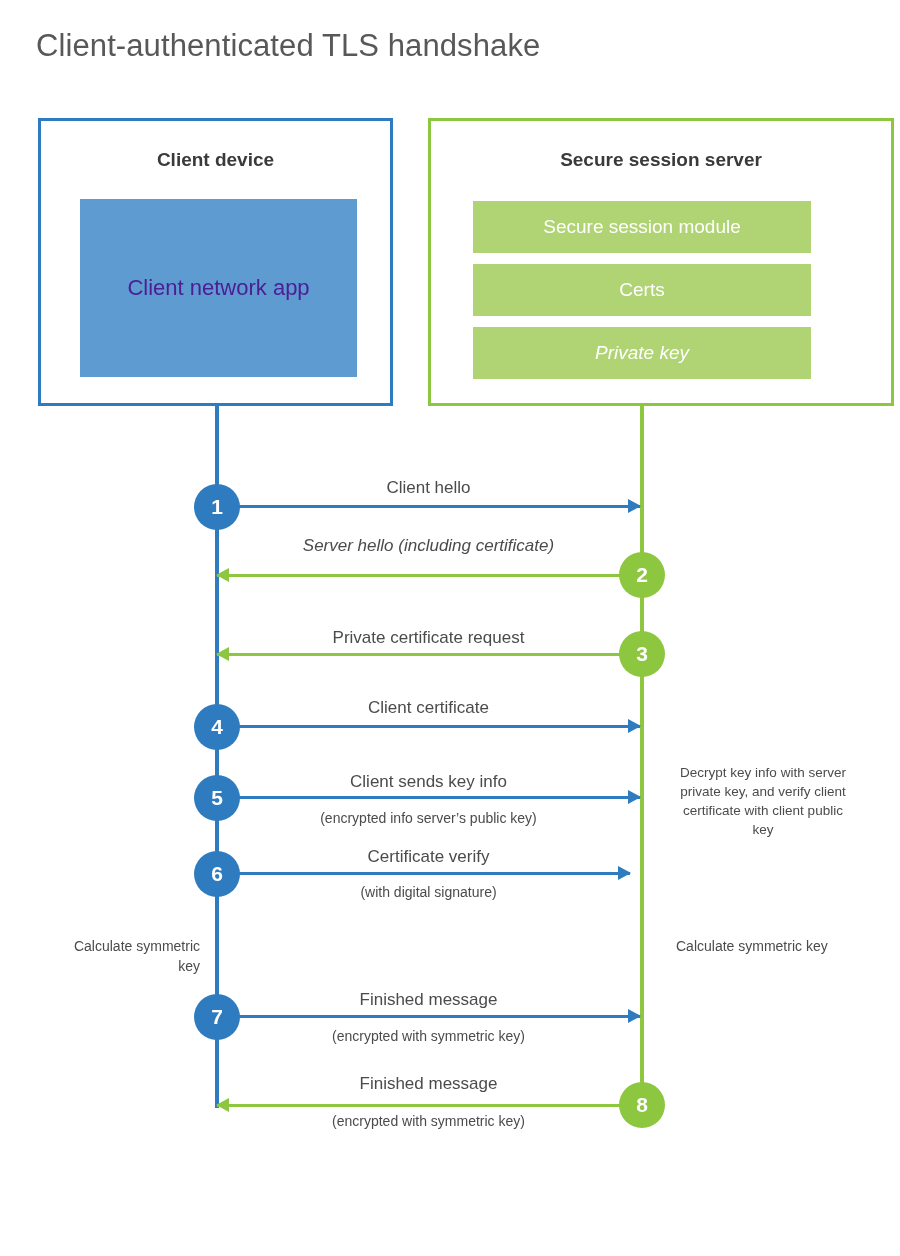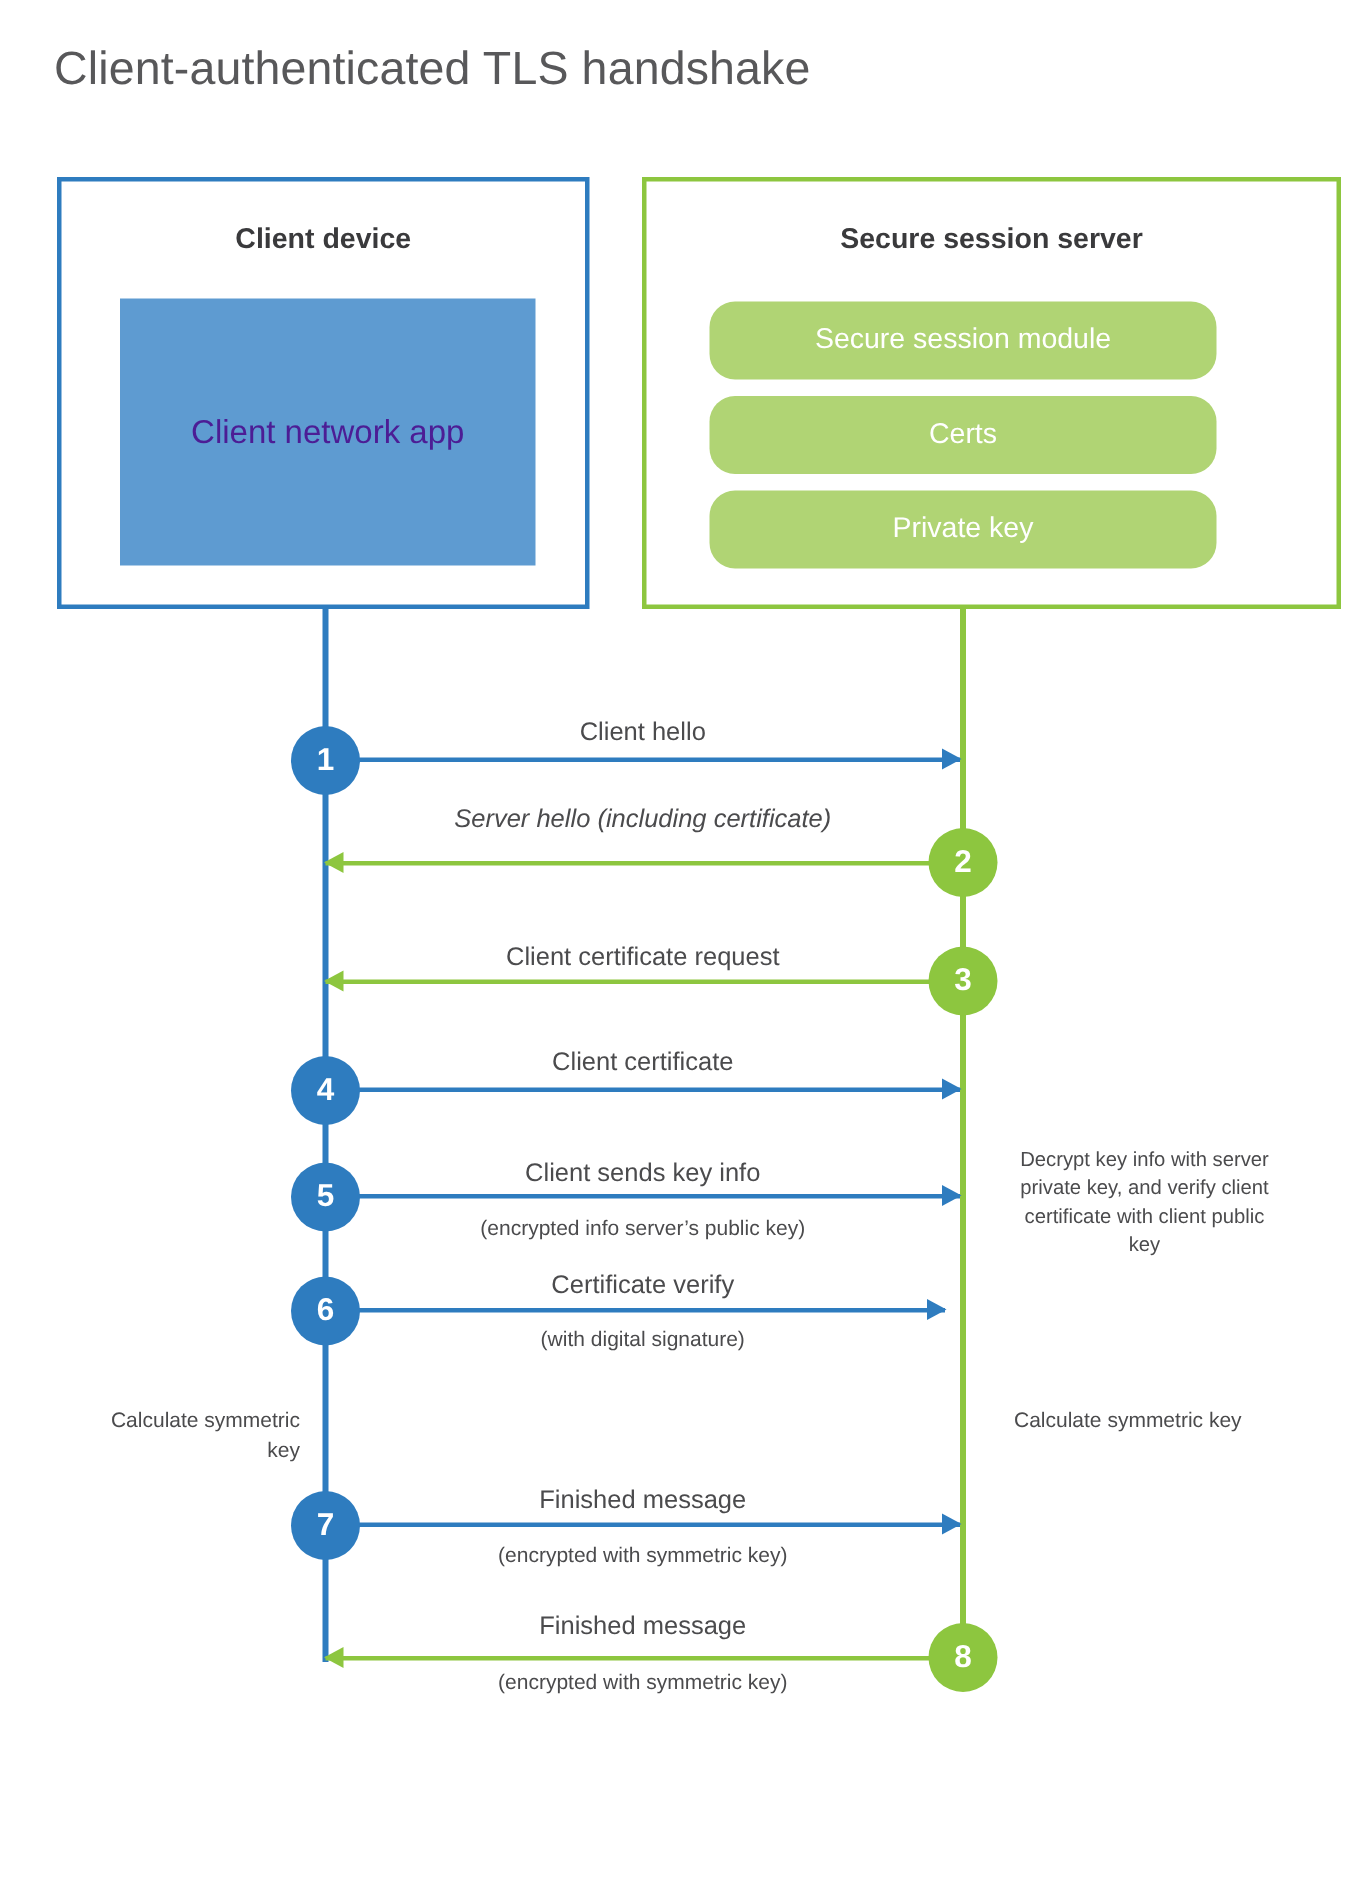--- a/index.html
+++ b/index.html
@@ -79,25 +79,24 @@
     left: 42px;
     width: 338px;
     height: 52px;
     background: #b0d474;
     color: #ffffff;
     font-size: 19px;
     display: flex;
     align-items: center;
     justify-content: center;
     text-align: center;
-    border-radius: 17px;
   }
   #server-block-0 { top: 80px; }
   #server-block-1 { top: 143px; }
-  #server-block-2 { top: 206px; }
+  #server-block-2 { top: 206px; font-style: italic; }
 
   
   .lifeline {
     position: absolute;
     width: 4px;
   }
   #client-lifeline {
     left: 215px;
     top: 406px;
     height: 702px;
@@ -222,21 +221,21 @@
     <span class="head"></span>
   </div>
 <div class="step-circle client" style="top:484px;">1</div>
 
 <div class="msg-label" style="left:217px; top:536px; width:423px;font-style:italic;">Server hello (including certificate)</div>
 <div class="msg-arrow to-client" style="left:217px; top:574px; width:423px;">
     <span class="head"></span>
   </div>
 <div class="step-circle server" style="top:552px;">2</div>
 
-<div class="msg-label" style="left:217px; top:628px; width:423px;">Client certificate request</div>
+<div class="msg-label" style="left:217px; top:628px; width:423px;">Private certificate request</div>
 <div class="msg-arrow to-client" style="left:217px; top:653px; width:423px;">
     <span class="head"></span>
   </div>
 <div class="step-circle server" style="top:631px;">3</div>
 
 <div class="msg-label" style="left:217px; top:698px; width:423px;">Client certificate</div>
 <div class="msg-arrow to-server" style="left:217px; top:725px; width:423px;">
     <span class="head"></span>
   </div>
 <div class="step-circle client" style="top:704px;">4</div>

